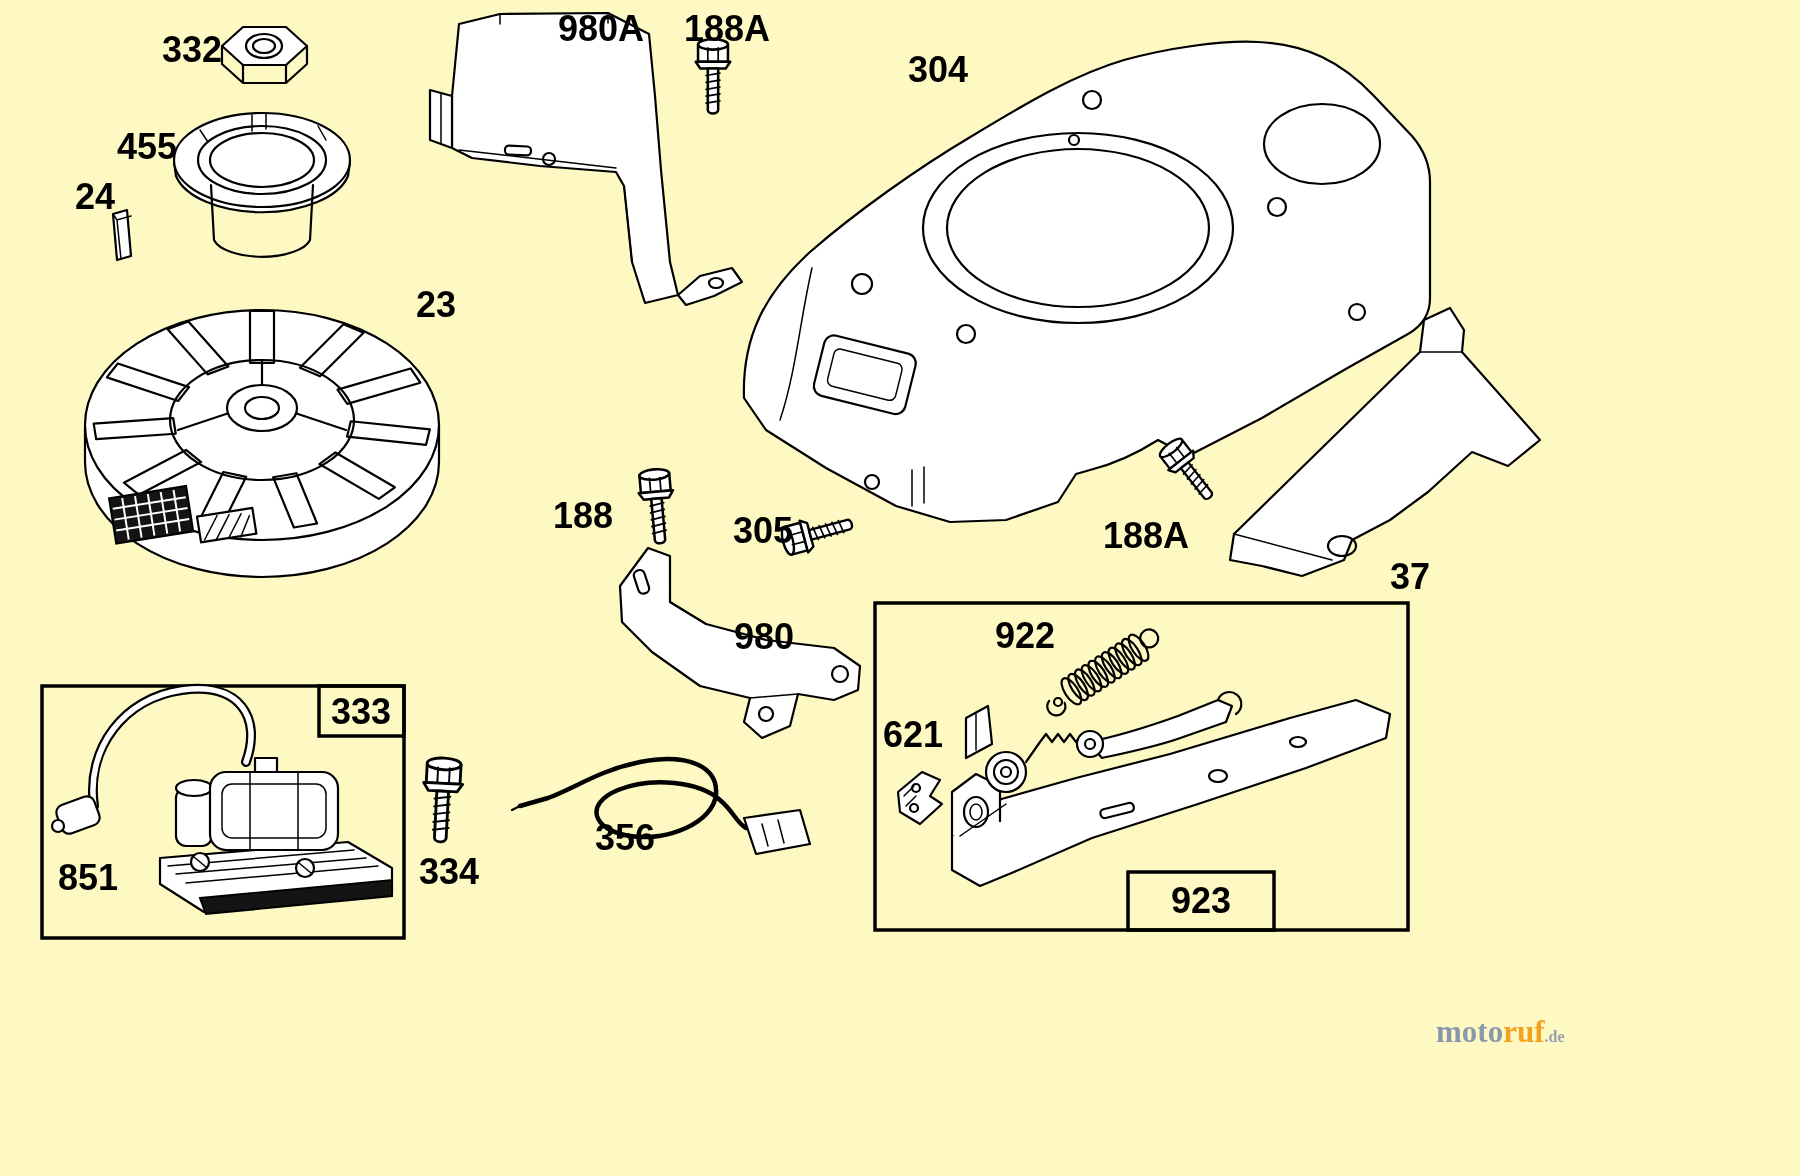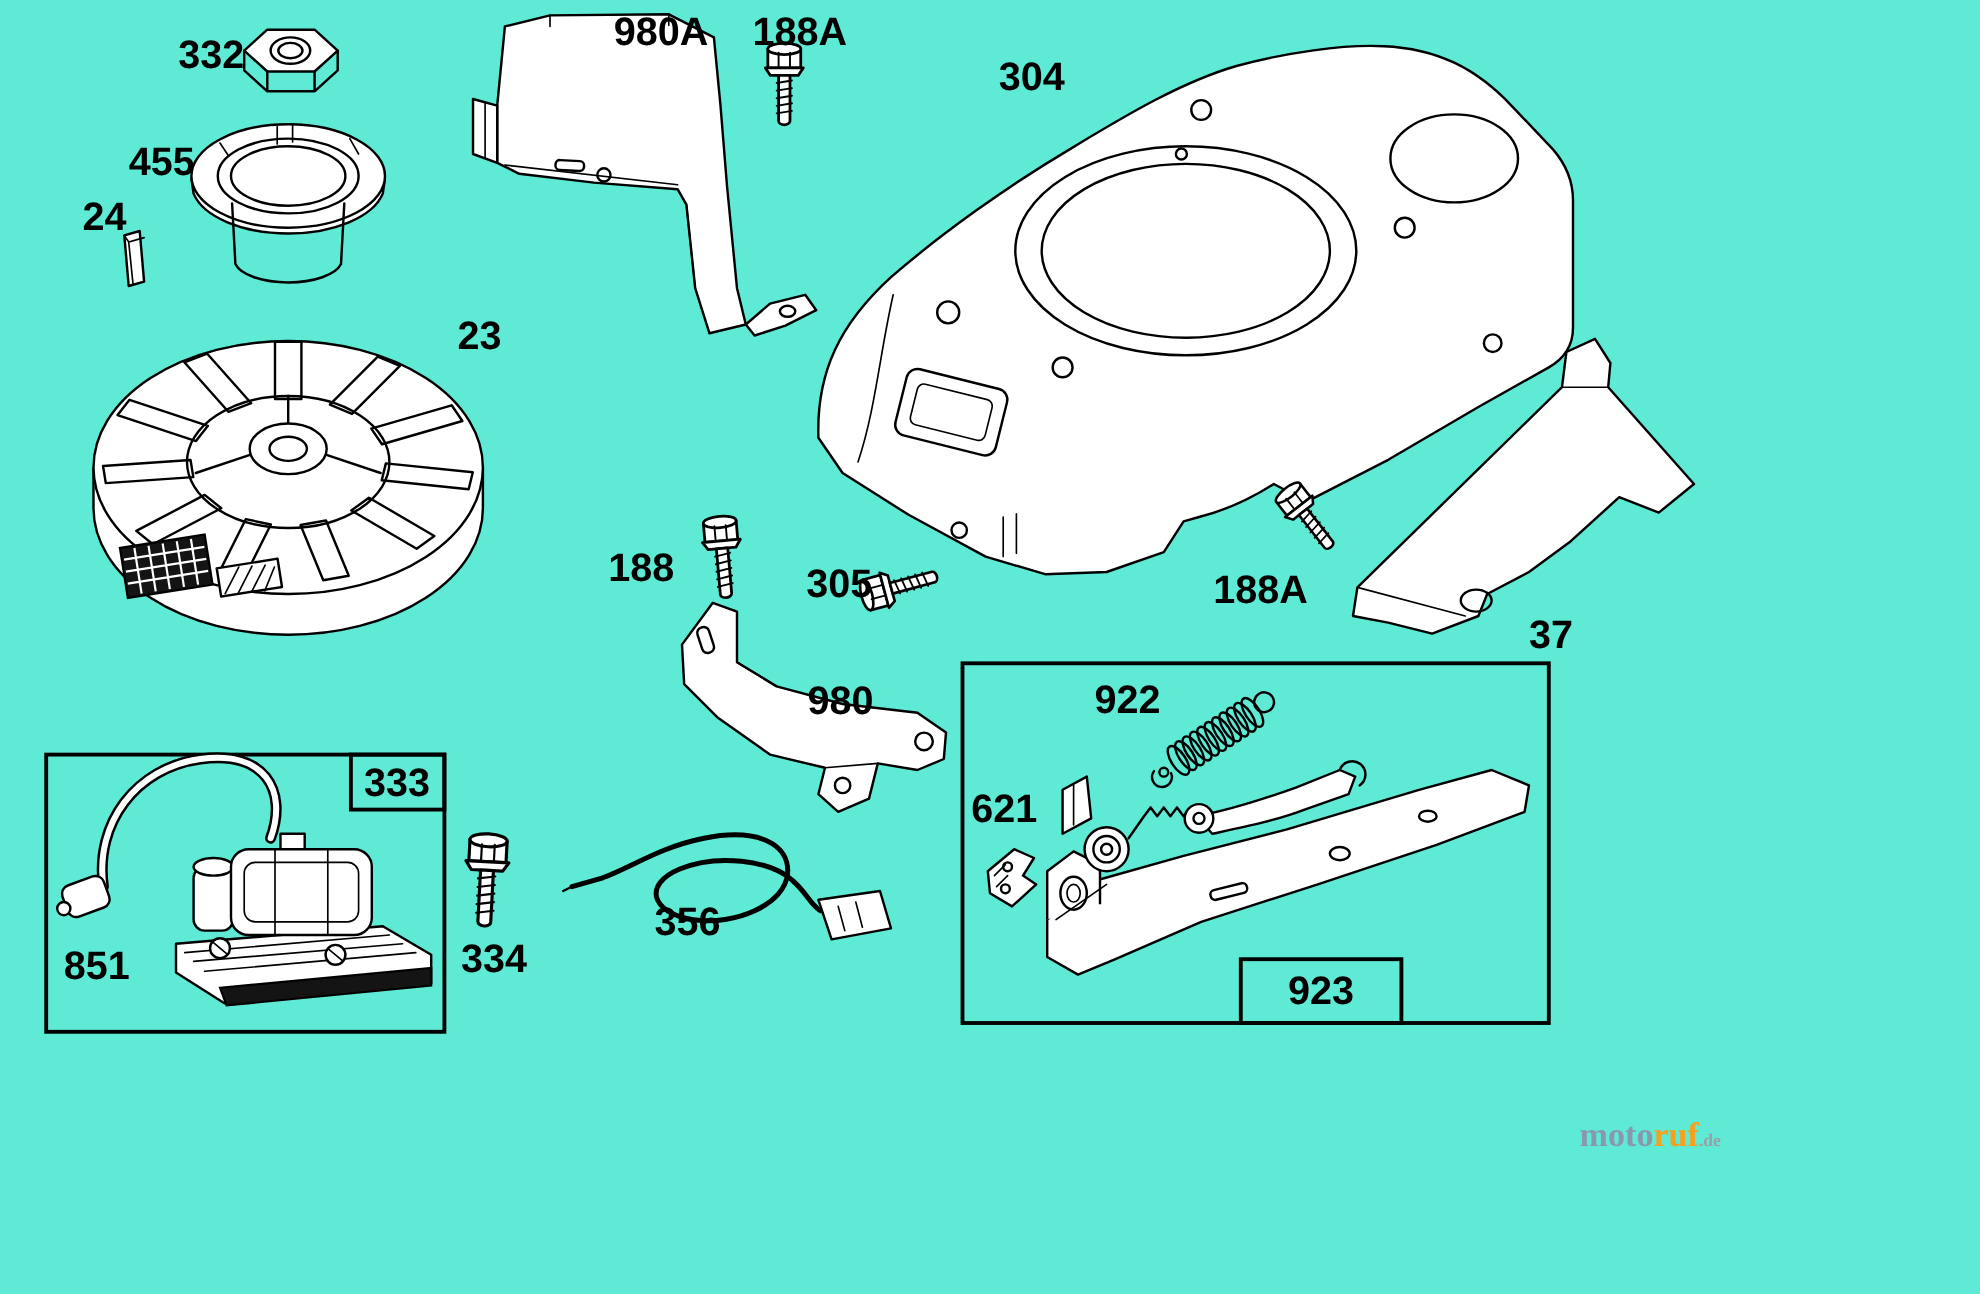--- a/index.html
+++ b/index.html
@@ -1,16 +1,16 @@
 <!DOCTYPE html>
 <html><head>
 <meta charset="utf-8">
 <style>
   html,body{margin:0;padding:0;background:#ffffff;}
-  .stage{position:relative;width:1800px;height:1176px;background:#5eead4;overflow:hidden;
+  .stage{position:relative;width:1800px;height:1176px;background:#fef9c3;overflow:hidden;
          font-family:"Liberation Sans",sans-serif;text-align:center;}
   svg{display:block;}
   .ln{fill:none;stroke:#000;stroke-width:2.2;stroke-linecap:round;stroke-linejoin:round;}
   .lnw{fill:#fff;stroke:#000;stroke-width:2.2;stroke-linejoin:round;}
   .lnt{fill:none;stroke:#000;stroke-width:1.5;stroke-linecap:round;}
   .box{fill:none;stroke:#000;stroke-width:3.5;}
   .dark{fill:#141414;stroke:#000;stroke-width:2;}
   .wgrid{stroke:#fff;stroke-width:2;fill:none;}
   .part-label{font-family:"Liberation Sans",sans-serif;font-weight:bold;font-size:36px;fill:#000;}
   .mid{text-anchor:middle;}

